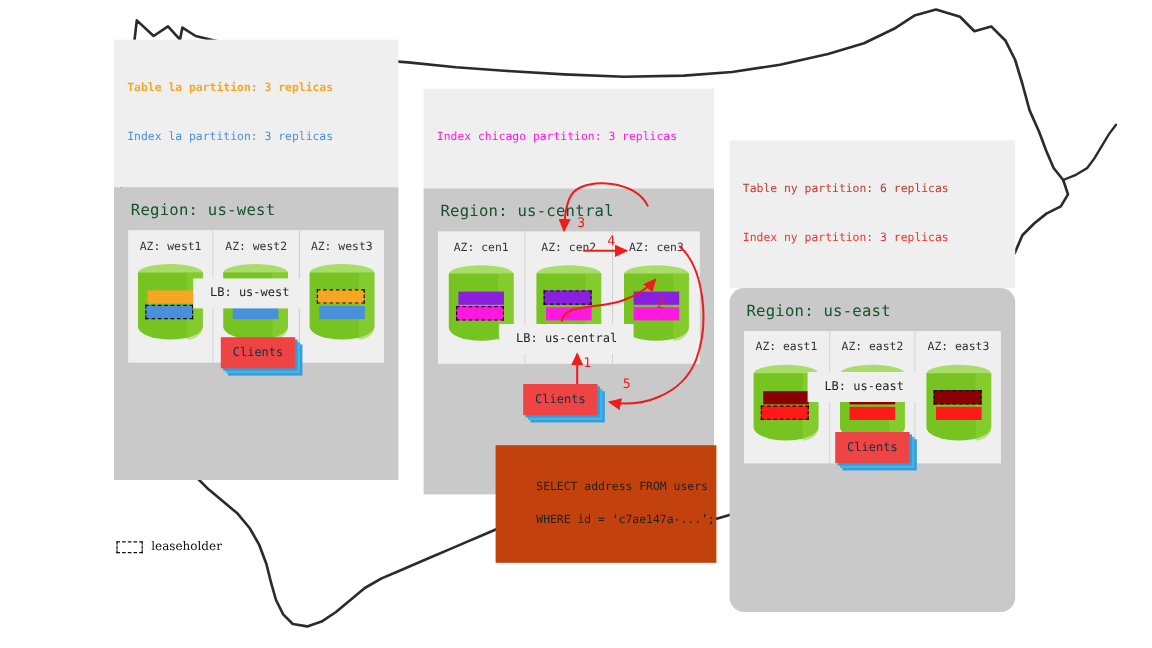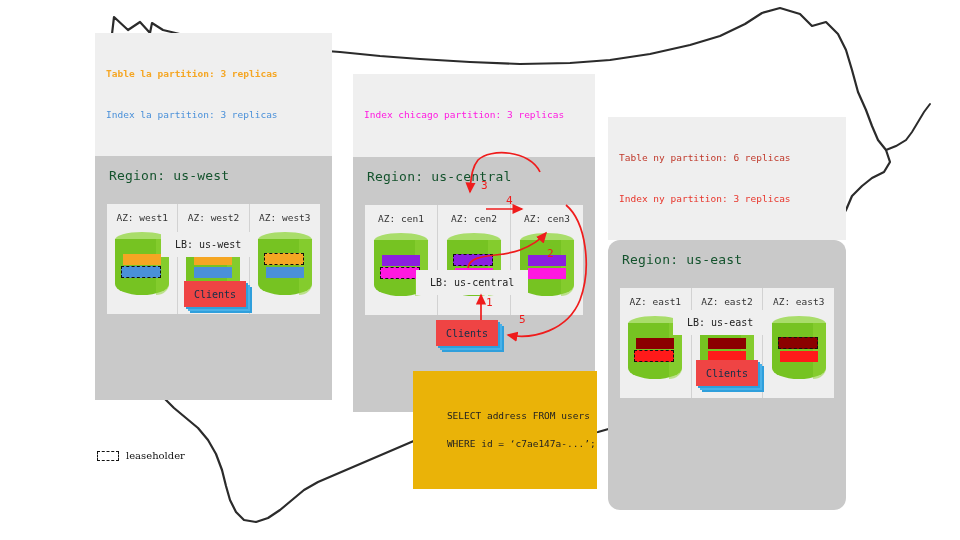--- a/index.html
+++ b/index.html
@@ -15,21 +15,21 @@
   .region{position:absolute;z-index:3;}
   .legendbar{
     background:#efefef;padding:7px 11px 8px 11px;
     font-size:9.5px;line-height:13.5px;white-space:pre;
   }
   .legendbar .l1,.legendbar .l2{display:block;}
   .regbody{background:#c9c9c9;}
   .regtitle{
     font-size:13px;color:#14532d;padding:12px 0 9px 14px;letter-spacing:.2px;
   }
-  .azrow{display:flex;background:#efefef;margin:12px 12px;}
+  .azrow{display:flex;background:#efefef;margin:0 12px;}
   .azcell{
     flex:1;background:#efefef;border-right:1px solid #d2d2d2;
     padding:8px 0 12px 0;display:flex;flex-direction:column;align-items:center;
   }
   .azcell:last-child{border-right:none;}
   .azlabel{font-size:9.5px;color:#333;margin-bottom:9px;white-space:nowrap;}
 
   
   .cyl{position:relative;width:54px;height:70px;}
   .cyl .body{
@@ -63,22 +63,22 @@
   .clients .sh3{position:absolute;left:6px;top:6px;width:62px;height:26px;background:#2f9fdc;}
   .clients .sh2{position:absolute;left:4px;top:4px;width:62px;height:26px;background:#49b1e8;}
   .clients .sh1{position:absolute;left:2px;top:2px;width:62px;height:26px;background:#2f9fdc;}
   .clients .face{
     position:absolute;left:0;top:0;width:62px;height:26px;background:#ef4444;
     display:flex;align-items:center;justify-content:center;
     font-size:10px;color:#11304a;
   }
 
   .sqlbox{
-    position:absolute;background:#eab308;font-size:9.5px;color:#222;
-    padding:24px 11px;line-height:14px;white-space:pre;z-index:5;
+    position:absolute;background:#c2410c;font-size:9.5px;color:#222;
+    padding:14px 11px;line-height:14px;white-space:pre;z-index:5;
   }
   .leaseleg{position:absolute;z-index:6;display:flex;align-items:center;}
   .leaseleg .sw{
     width:22px;height:10px;border:1.5px dashed #111;box-sizing:border-box;background:transparent;
   }
   .leaseleg .tx{
     font-family:"DejaVu Serif","Liberation Serif",serif;font-size:10px;color:#111;margin-left:7px;
   }
   .arrows{position:absolute;left:0;top:0;width:960px;height:540px;z-index:7;pointer-events:none;}
   .anum{position:absolute;color:#ef1c1c;font-size:11px;z-index:8;}

